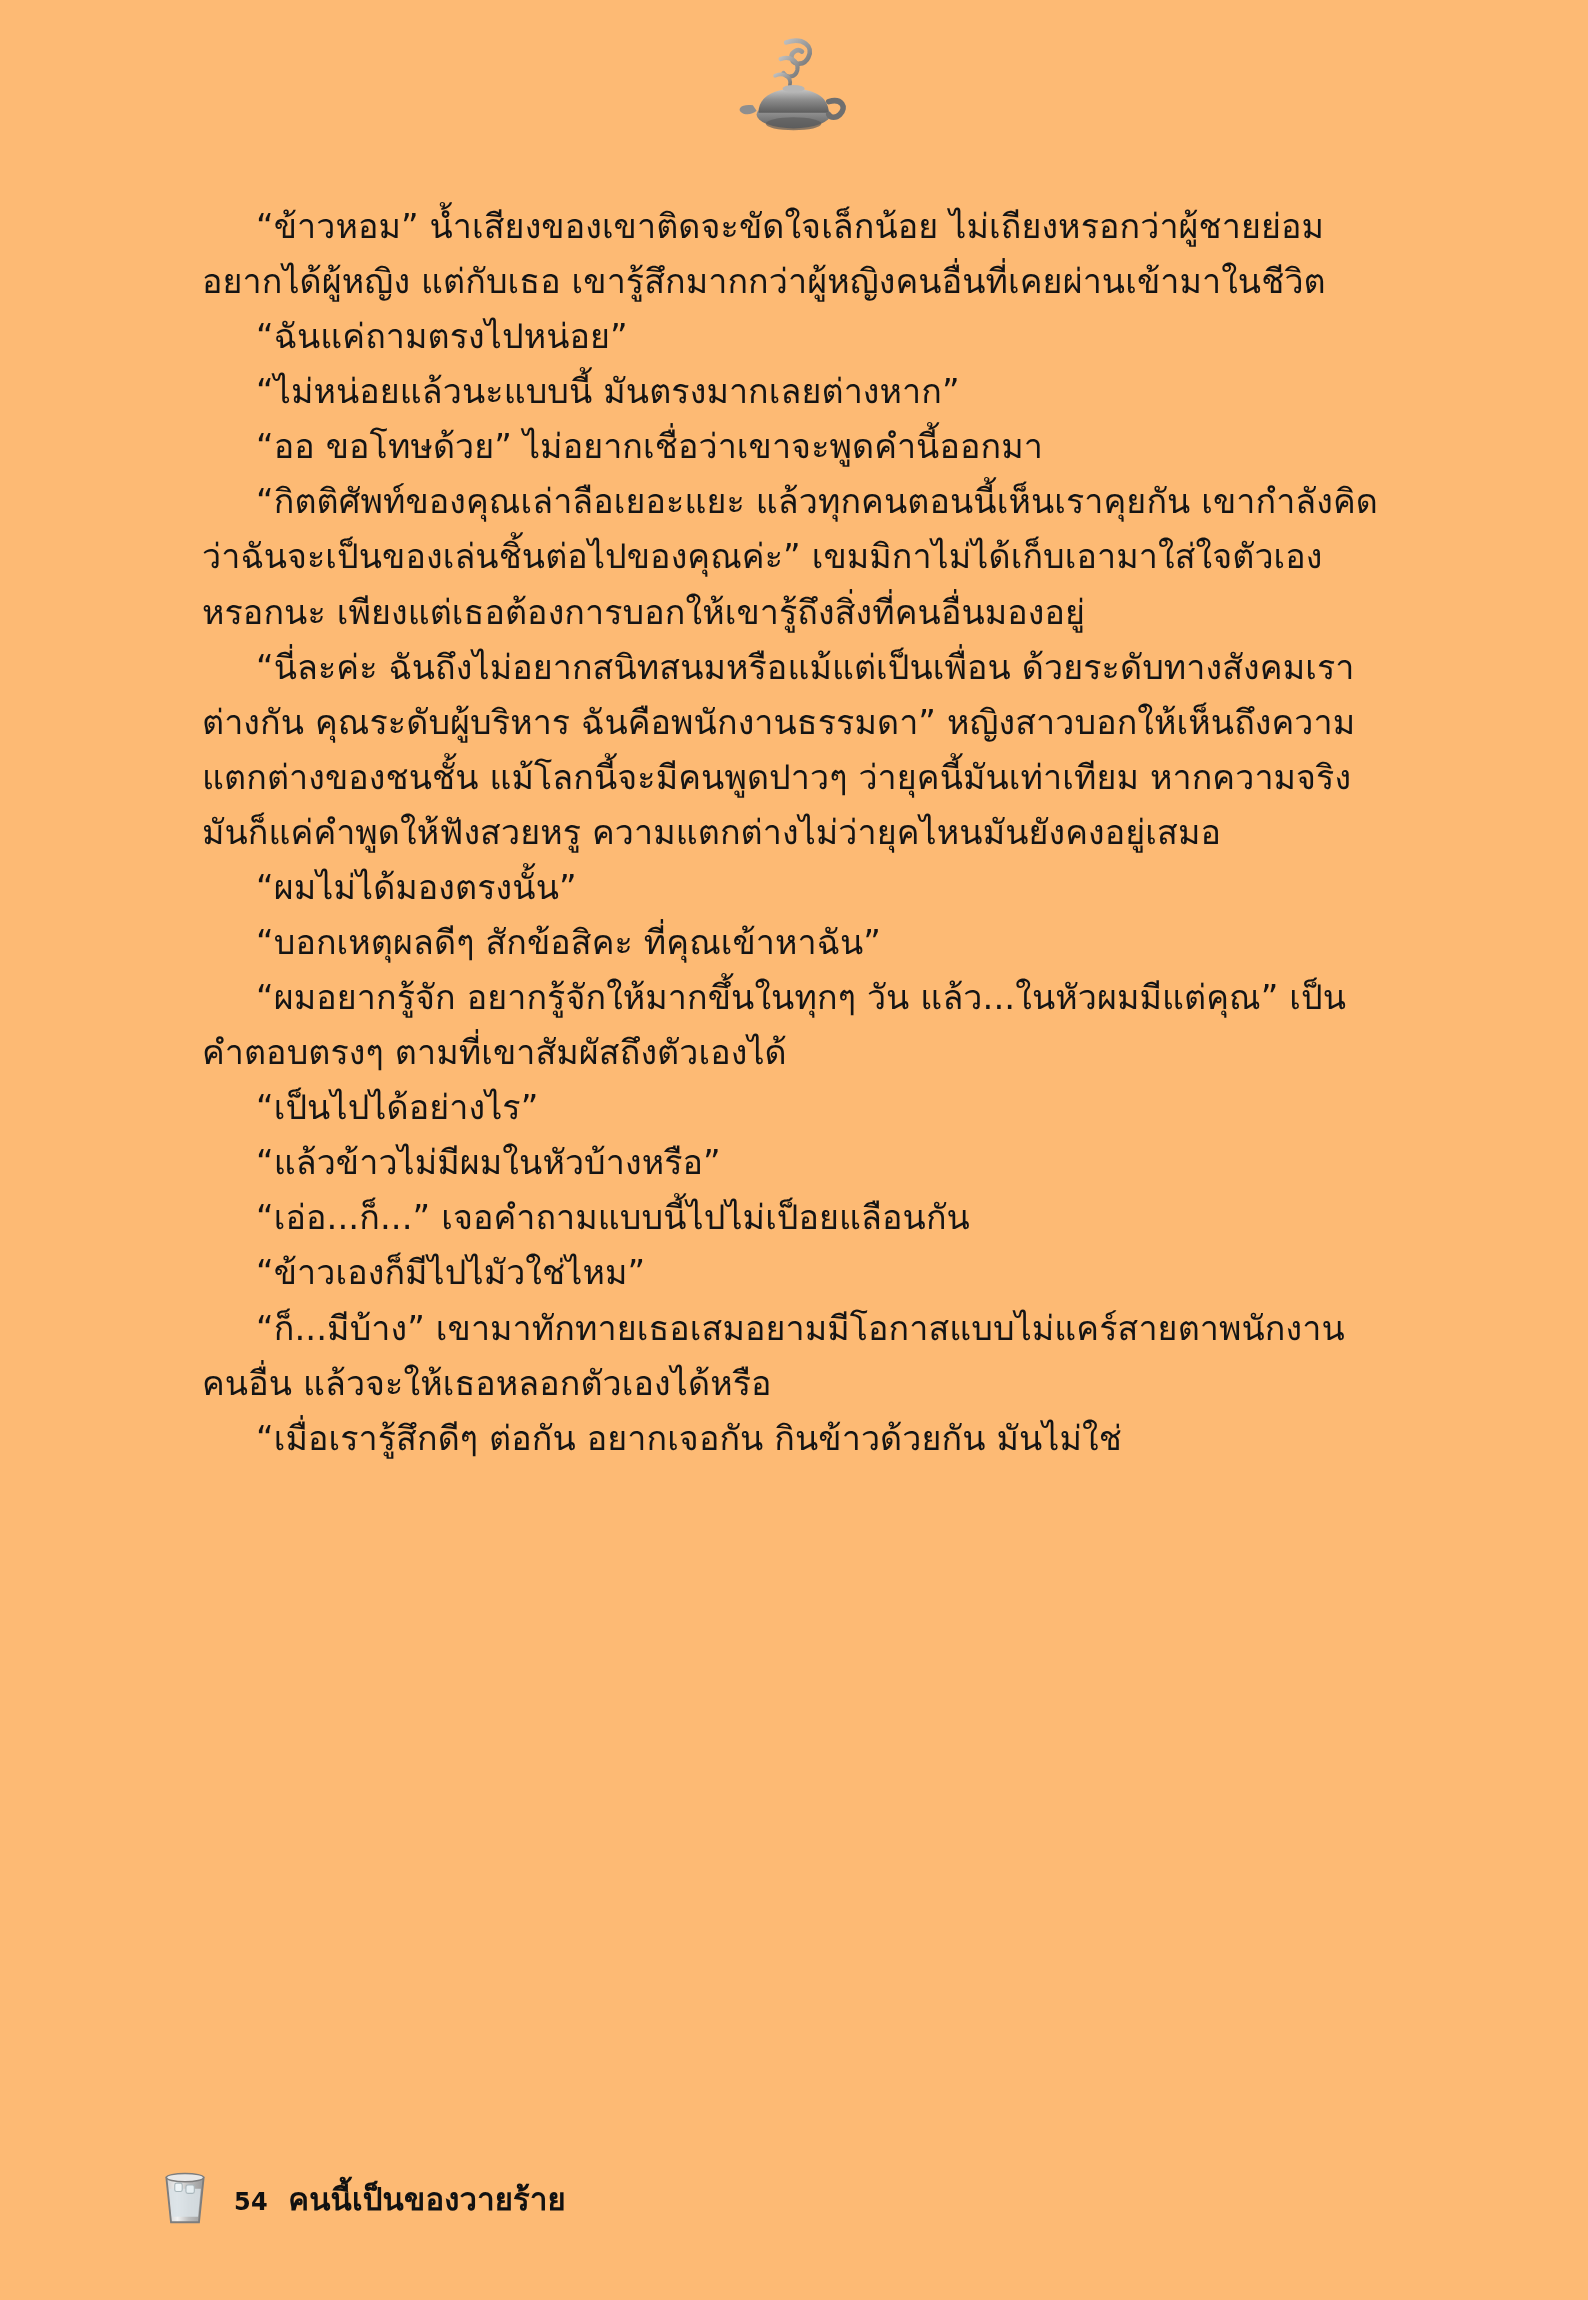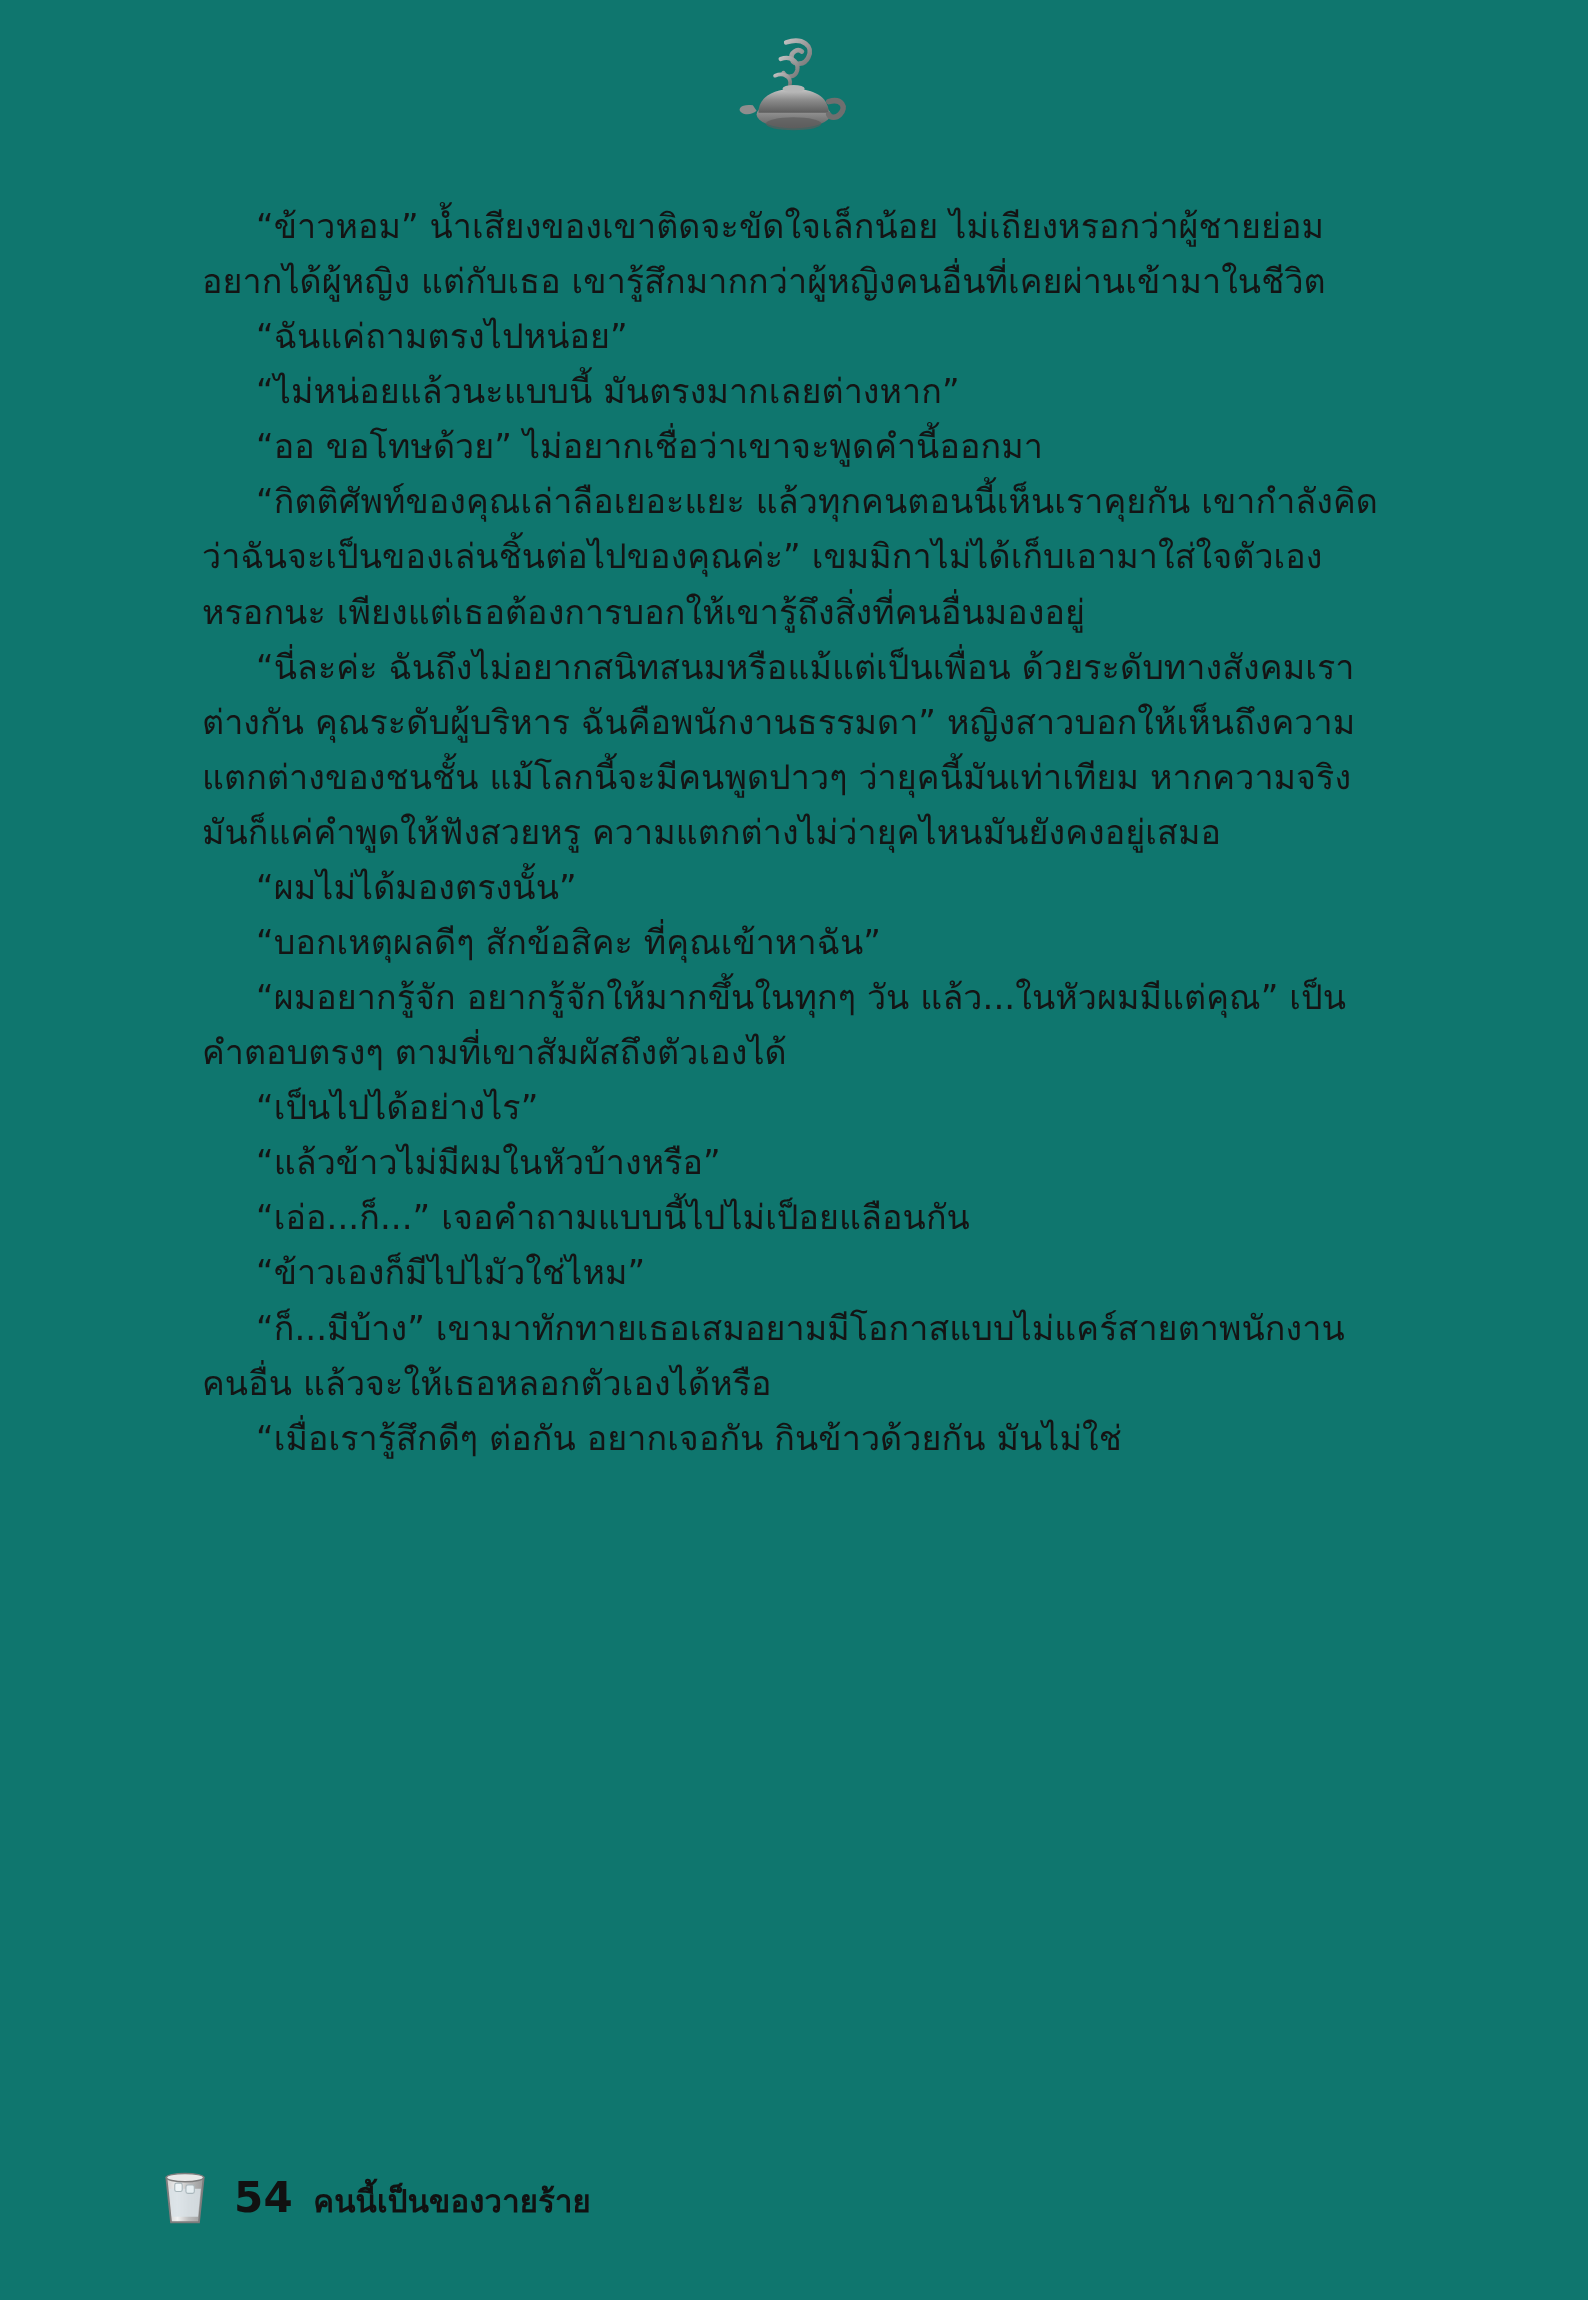--- a/index.html
+++ b/index.html
@@ -12,21 +12,21 @@
     height: 2300px;
     font-family: "DejaVu Sans", sans-serif;
     color: #1a1a1a;
     position: relative;
     overflow: hidden;
   }
 
   .page {
     position: absolute;
     inset: 0;
-    background: #0f766e;
+    background: #fdba74;
   }
 
   
   .header-ornament {
     position: absolute;
     top: 35px;
     left: 0;
     right: 0;
     height: 111px;
     display: flex;
@@ -74,21 +74,21 @@
   .footer-text {
     font-size: 31px;
     font-weight: bold;
     color: #111111;
     letter-spacing: 0.2px;
     display: flex;
     align-items: baseline;
     gap: 20.4px;
   }
   .page-number {
-    font-size: 42px;
+    font-size: 24px;
     font-weight: bold;
   }
   .book-title {
     font-size: 31px;
     font-weight: bold;
   }
 </style>
 </head>
 <body>
 

